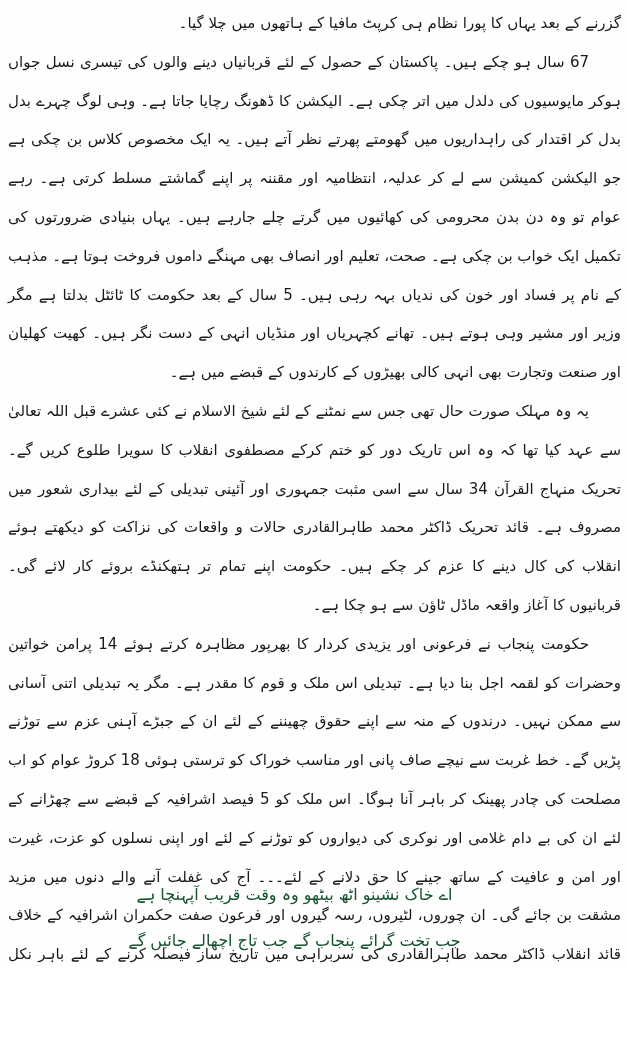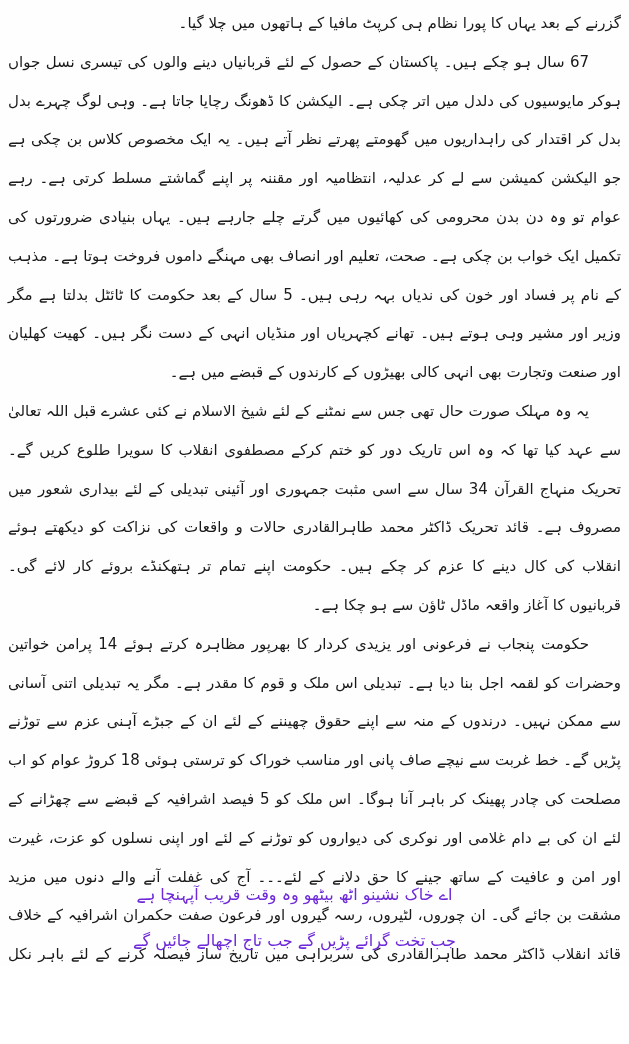--- a/index.html
+++ b/index.html
@@ -26,21 +26,21 @@
   .article p.indented { text-indent: 32px; }
   .poem {
     position: absolute;
     top: 872px;
     left: 0;
     right: 40px;
     direction: rtl;
     text-align: center;
     font-size: 16px;
     line-height: 46px;
-    color: #6d28d9;
+    color: #14532d;
   }
   .footer-rule {
     position: absolute;
     top: 997px;
     left: 0;
     width: 629px;
     height: 3px;
     background: #151515;
   }
   .footer {
@@ -83,21 +83,21 @@
 
   <div class="article">
     <p>گزرنے کے بعد یہاں کا پورا نظام ہی کرپٹ مافیا کے ہاتھوں میں چلا گیا۔</p>
     <p class="indented">67 سال ہو چکے ہیں۔ پاکستان کے حصول کے لئے قربانیاں دینے والوں کی تیسری نسل جواں ہوکر مایوسیوں کی دلدل میں اتر چکی ہے۔ الیکشن کا ڈھونگ رچایا جاتا ہے۔ وہی لوگ چہرے بدل بدل کر اقتدار کی راہداریوں میں گھومتے پھرتے نظر آتے ہیں۔ یہ ایک مخصوص کلاس بن چکی ہے جو الیکشن کمیشن سے لے کر عدلیہ، انتظامیہ اور مقننہ پر اپنے گماشتے مسلط کرتی ہے۔ رہے عوام تو وہ دن بدن محرومی کی کھائیوں میں گرتے چلے جارہے ہیں۔ یہاں بنیادی ضرورتوں کی تکمیل ایک خواب بن چکی ہے۔ صحت، تعلیم اور انصاف بھی مہنگے داموں فروخت ہوتا ہے۔ مذہب کے نام پر فساد اور خون کی ندیاں بہہ رہی ہیں۔ 5 سال کے بعد حکومت کا ٹائٹل بدلتا ہے مگر وزیر اور مشیر وہی ہوتے ہیں۔ تھانے کچہریاں اور منڈیاں انہی کے دست نگر ہیں۔ کھیت کھلیان اور صنعت وتجارت بھی انہی کالی بھیڑوں کے کارندوں کے قبضے میں ہے۔</p>
     <p class="indented">یہ وہ مہلک صورت حال تھی جس سے نمٹنے کے لئے شیخ الاسلام نے کئی عشرے قبل اللہ تعالیٰ سے عہد کیا تھا کہ وہ اس تاریک دور کو ختم کرکے مصطفوی انقلاب کا سویرا طلوع کریں گے۔ تحریک منہاج القرآن 34 سال سے اسی مثبت جمہوری اور آئینی تبدیلی کے لئے بیداری شعور میں مصروف ہے۔ قائد تحریک ڈاکٹر محمد طاہرالقادری حالات و واقعات کی نزاکت کو دیکھتے ہوئے انقلاب کی کال دینے کا عزم کر چکے ہیں۔ حکومت اپنے تمام تر ہتھکنڈے بروئے کار لائے گی۔ قربانیوں کا آغاز واقعہ ماڈل ٹاؤن سے ہو چکا ہے۔</p>
     <p class="indented">حکومت پنجاب نے فرعونی اور یزیدی کردار کا بھرپور مظاہرہ کرتے ہوئے 14 پرامن خواتین وحضرات کو لقمہ اجل بنا دیا ہے۔ تبدیلی اس ملک و قوم کا مقدر ہے۔ مگر یہ تبدیلی اتنی آسانی سے ممکن نہیں۔ درندوں کے منہ سے اپنے حقوق چھیننے کے لئے ان کے جبڑے آہنی عزم سے توڑنے پڑیں گے۔ خط غربت سے نیچے صاف پانی اور مناسب خوراک کو ترستی ہوئی 18 کروڑ عوام کو اب مصلحت کی چادر پھینک کر باہر آنا ہوگا۔ اس ملک کو 5 فیصد اشرافیہ کے قبضے سے چھڑانے کے لئے ان کی بے دام غلامی اور نوکری کی دیواروں کو توڑنے کے لئے اور اپنی نسلوں کو عزت، غیرت اور امن و عافیت کے ساتھ جینے کا حق دلانے کے لئے۔۔۔ آج کی غفلت آنے والے دنوں میں مزید مشقت بن جائے گی۔ ان چوروں، لٹیروں، رسہ گیروں اور فرعون صفت حکمران اشرافیہ کے خلاف قائد انقلاب ڈاکٹر محمد طاہرالقادری کی سربراہی میں تاریخ ساز فیصلہ کرنے کے لئے باہر نکل آئیں۔</p>
   </div>
 
   <div class="poem">
     <div>اے خاک نشینو اٹھ بیٹھو وہ وقت قریب آپہنچا ہے</div>
-    <div>جب تخت گرائے پڑیں گے جب تاج اچھالے جائیں گے</div>
+    <div>جب تخت گرائے پنجاب گے جب تاج اچھالے جائیں گے</div>
   </div>
 
   <div class="footer-rule"></div>
 
   <div class="footer">
     <span class="mag">
       <span class="mag-pre">ماہنامہ</span>
       <span class="mag-name">منہاج القرآن</span>
       <span class="mag-city">لاہور</span>
     </span>

